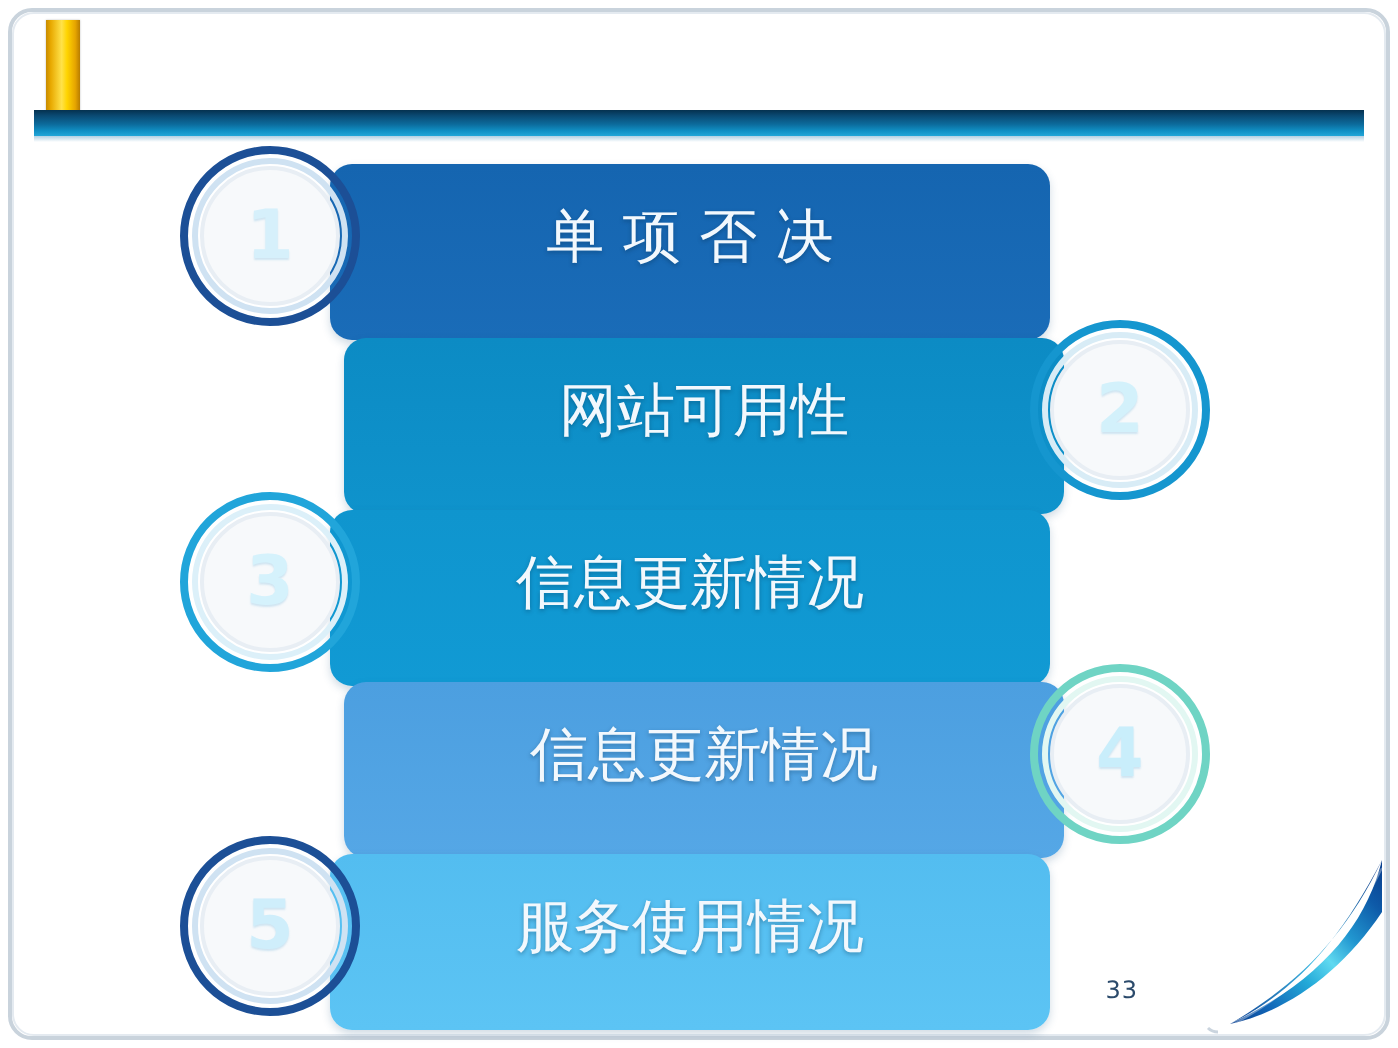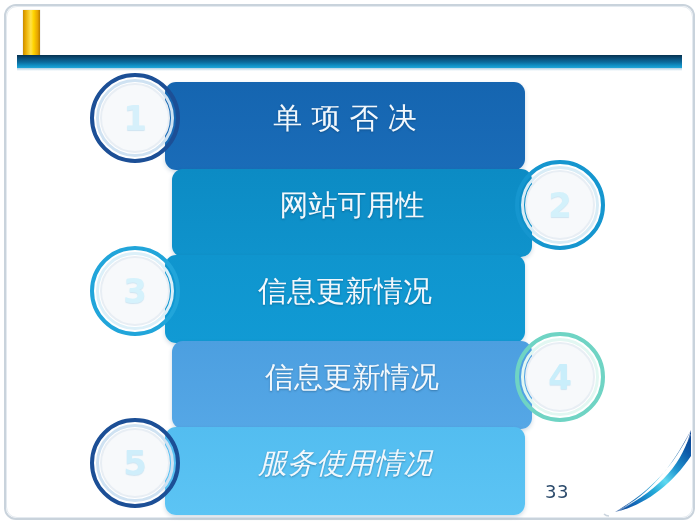--- a/index.html
+++ b/index.html
@@ -47,21 +47,21 @@
   .circ .ring-mid{position:absolute;left:6px;top:6px;width:78px;height:78px;
         box-sizing:border-box;border-radius:50%;border:3px solid #cfe2f2;}
   .circ .ring-in{position:absolute;left:10px;top:10px;width:70px;height:70px;
         box-sizing:border-box;border-radius:50%;border:2px solid #e8eef4;
         background:#f7f9fb;}
   .circ .num{position:relative;font-size:34px;font-weight:700;color:#d6f0fb;
         line-height:1;text-shadow:0 1px 1px rgba(180,215,235,.6);}
 
   
   .pageno{position:absolute;right:130px;bottom:22px;color:#2b4a6b;
-          font-size:18px;letter-spacing:.5px;}
+          font-size:12px;letter-spacing:.5px;}
 
   
   .curl{position:absolute;right:4px;bottom:4px;width:96px;height:92px;
         overflow:hidden;pointer-events:none;}
   .curl svg{display:block;}
 </style>
 </head>
 <body>
 
 <div class="slide">
@@ -120,21 +120,21 @@
     <div class="circ" style="left:515px;top:-9px;">
       <span class="ring-out" style="border-color:#6fd4c4;"></span>
       <span class="ring-mid" style="border-color:#e2f7f2;"></span>
       <span class="ring-in"></span>
       <span class="num" style="color:#c9eefb;">4</span>
     </div>
   </div>
 
   <div class="row" style="left:0;top:427px;width:699px;">
     <div class="bar" style="left:165px;width:360px;
-                background:linear-gradient(to bottom,#53bdf0,#5cc4f4);font-style:italic;">
+                background:linear-gradient(to bottom,#53bdf0,#5cc4f4);">
       <div class="bar-label">服务使用情况</div>
     </div>
     <div class="circ" style="left:90px;top:-9px;">
       <span class="ring-out" style="border-color:#1c4f96;"></span>
       <span class="ring-mid" style="border-color:#cfe2f2;"></span>
       <span class="ring-in"></span>
       <span class="num" style="color:#cfeefb;">5</span>
     </div>
   </div>
 

